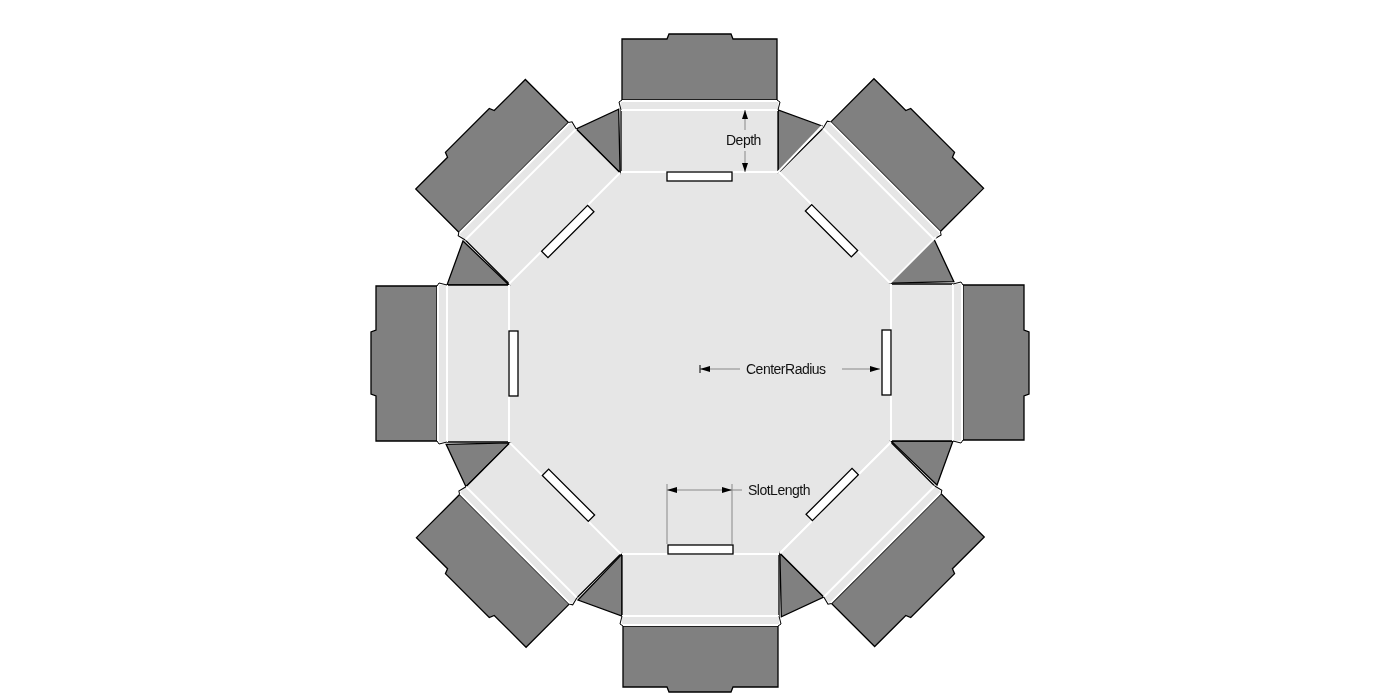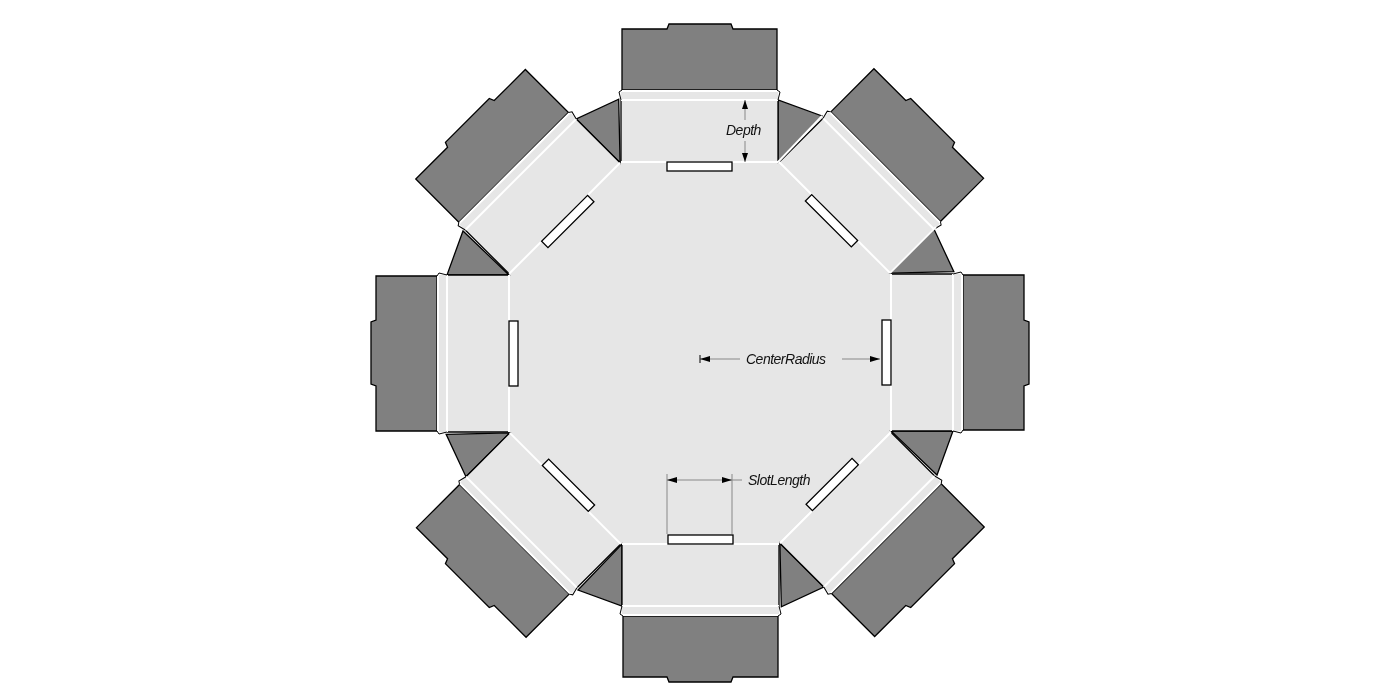--- a/index.html
+++ b/index.html
@@ -1,17 +1,17 @@
 <!DOCTYPE html>
 <html><head>
 <meta charset="utf-8">
 <style>
   html, body { margin:0; padding:0; background:#ffffff; }
   body { width:1400px; height:700px; overflow:hidden; }
-  #stage { position:absolute; left:0; top:4px; width:1400px; height:588px;font-style:italic; }
+  #stage { position:absolute; left:0; top:14px; width:1400px; height:588px; }
   svg text { font-family: "Liberation Sans", sans-serif; font-size:14px; fill:#111; letter-spacing:-0.5px; }
 </style>
 </head>
 <body>
 
 <div id="stage">
 <svg width="1400" height="700" viewBox="0 0 1400 700" xmlns="http://www.w3.org/2000/svg">
   <defs>
 
     <g id="side">

